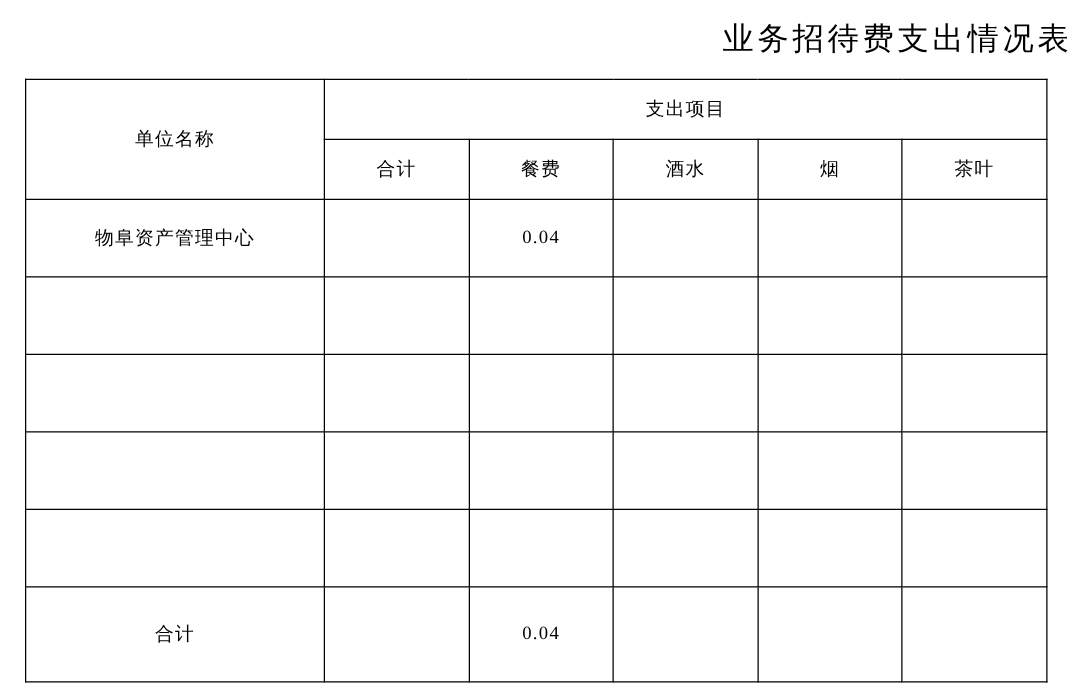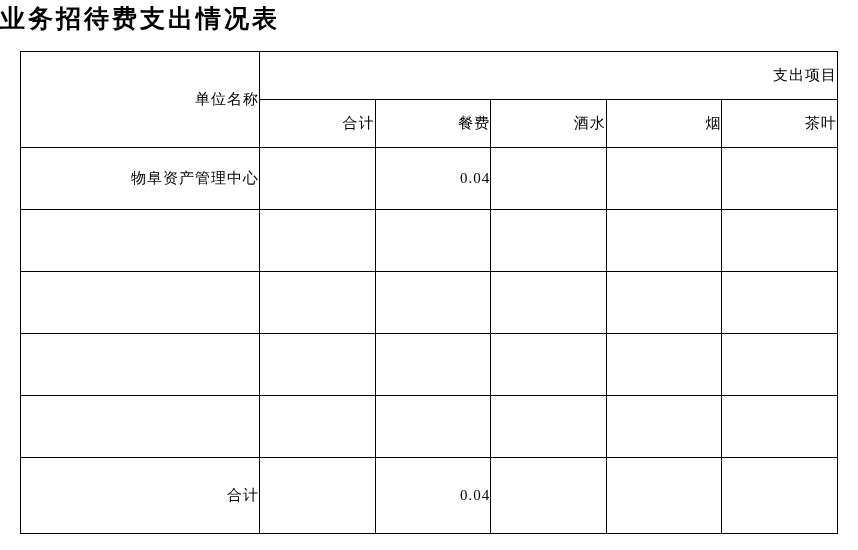--- a/index.html
+++ b/index.html
@@ -14,39 +14,39 @@
     color: #000000;
     overflow: hidden;
   }
   .page {
     position: relative;
     width: 858px;
     height: 550px;
     box-sizing: border-box;
   }
   .doc-title {
-    text-align: left;
+    text-align: right;
     font-size: 25px;
-    font-weight: bold;
+    font-weight: normal;
     letter-spacing: 3px;
-    padding-top: 2px;
+    padding-top: 14px;
     padding-bottom: 16px;
     font-family: "Liberation Serif", serif;
   }
   table.report {
     border-collapse: collapse;
     margin: 0 auto;
     width: 818px;
     table-layout: fixed;
   }
   table.report td, table.report th {
     border: 1px solid #000000;
     font-weight: normal;
     font-size: 15px;
-    text-align: right;
+    text-align: center;
     vertical-align: middle;
     font-family: "Liberation Serif", serif;
     letter-spacing: 1px;
     padding: 0;
   }
   .h-unit {
     width: 238px;
   }
   .h-group {
     height: 48px;

